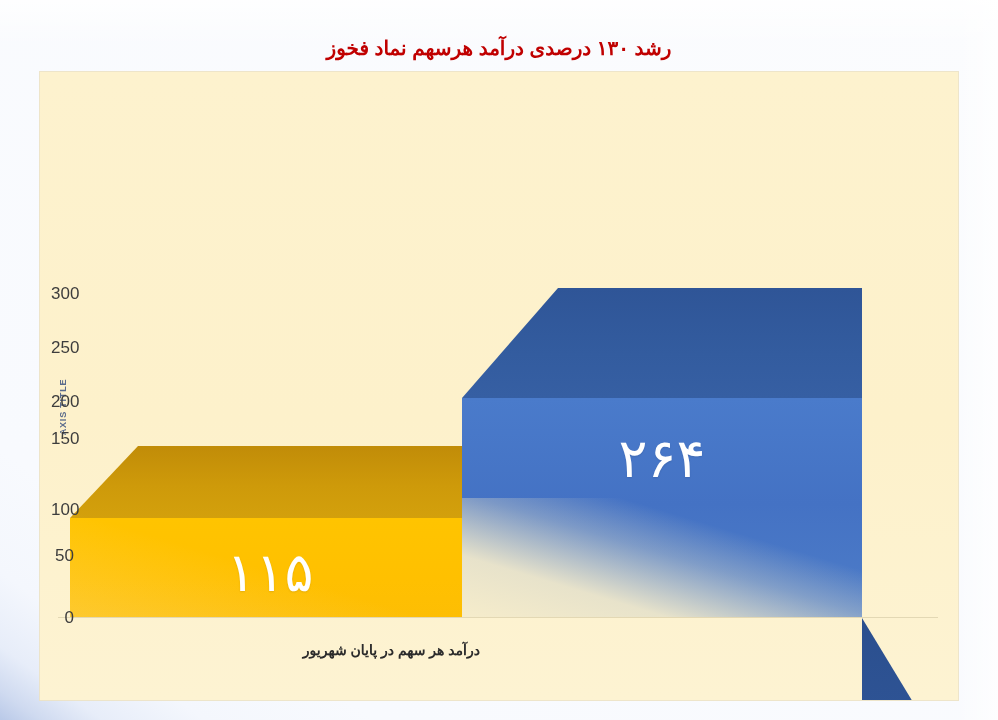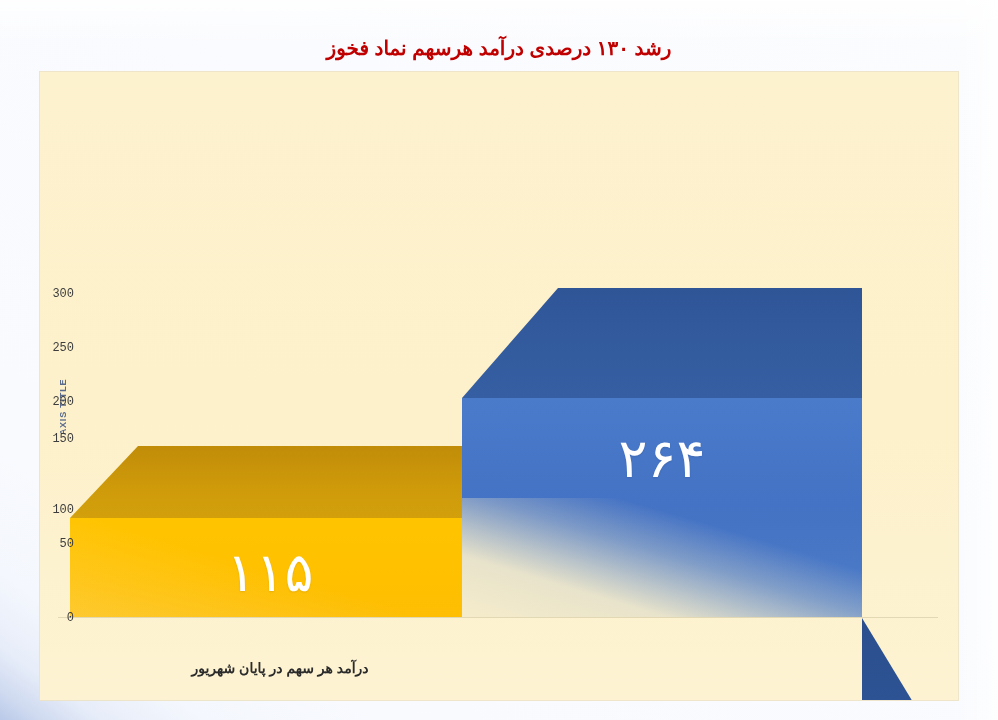--- a/index.html
+++ b/index.html
@@ -149,24 +149,23 @@
     top: 0;
     width: 40px;
     height: 720px;
     z-index: 30;
   }
   .y-tick {
     position: absolute;
     right: 6px;
     width: 23px;
     text-align: right;
-    font-size: 12px;
+    font-size: 17px;
     color: #3d3d3d;
     transform: translateY(-50%);
-    font-family: Liberation Mono, monospace;
   }
 
   
   .bar3d { position: absolute; z-index: 10; }
   .bar-front {
     position: absolute;
     left: 0;
     bottom: 0;
     width: 100%;
   }
@@ -254,22 +253,22 @@
     position: absolute;
     left: 18px;
     bottom: 82px;
     width: 880px;
     height: 1px;
     background: #e3d8b4;
     z-index: 16;
   }
   .cat-label {
     position: absolute;
-    bottom: 24px;
-    text-align: center;
+    bottom: 42px;
+    text-align: right;
     direction: rtl;
     font-size: 14px;
     font-weight: bold;
     color: #2b2b2b;
     z-index: 20;
   }
   #cat-0 { left: 40px;  width: 400px; }
   #cat-1 { left: 430px; width: 400px; }
 </style>
 </head>
@@ -283,21 +282,21 @@
 
 
     <div id="y-axis-title">AXIS TITLE</div>
 
     <div id="y-ticks">
       <div class="y-tick" style="top:222px;">300</div>
       <div class="y-tick" style="top:276px;">250</div>
       <div class="y-tick" style="top:330px;">200</div>
       <div class="y-tick" style="top:367px;">150</div>
       <div class="y-tick" style="top:438px;">100</div>
-      <div class="y-tick" style="top:472px;margin-left:48px;">50</div>
+      <div class="y-tick" style="top:484px;margin-left:48px;">50</div>
       <div class="y-tick" style="top:546px;">0</div>
     </div>
 
     <div class="bar3d" id="bar-yellow">
       <div class="bar-top"></div>
       <div class="bar-front"></div>
       <div class="bar-fade" id="fade-yellow"></div>
       <div class="bar-value">۱۱۵</div>
     </div>
 

